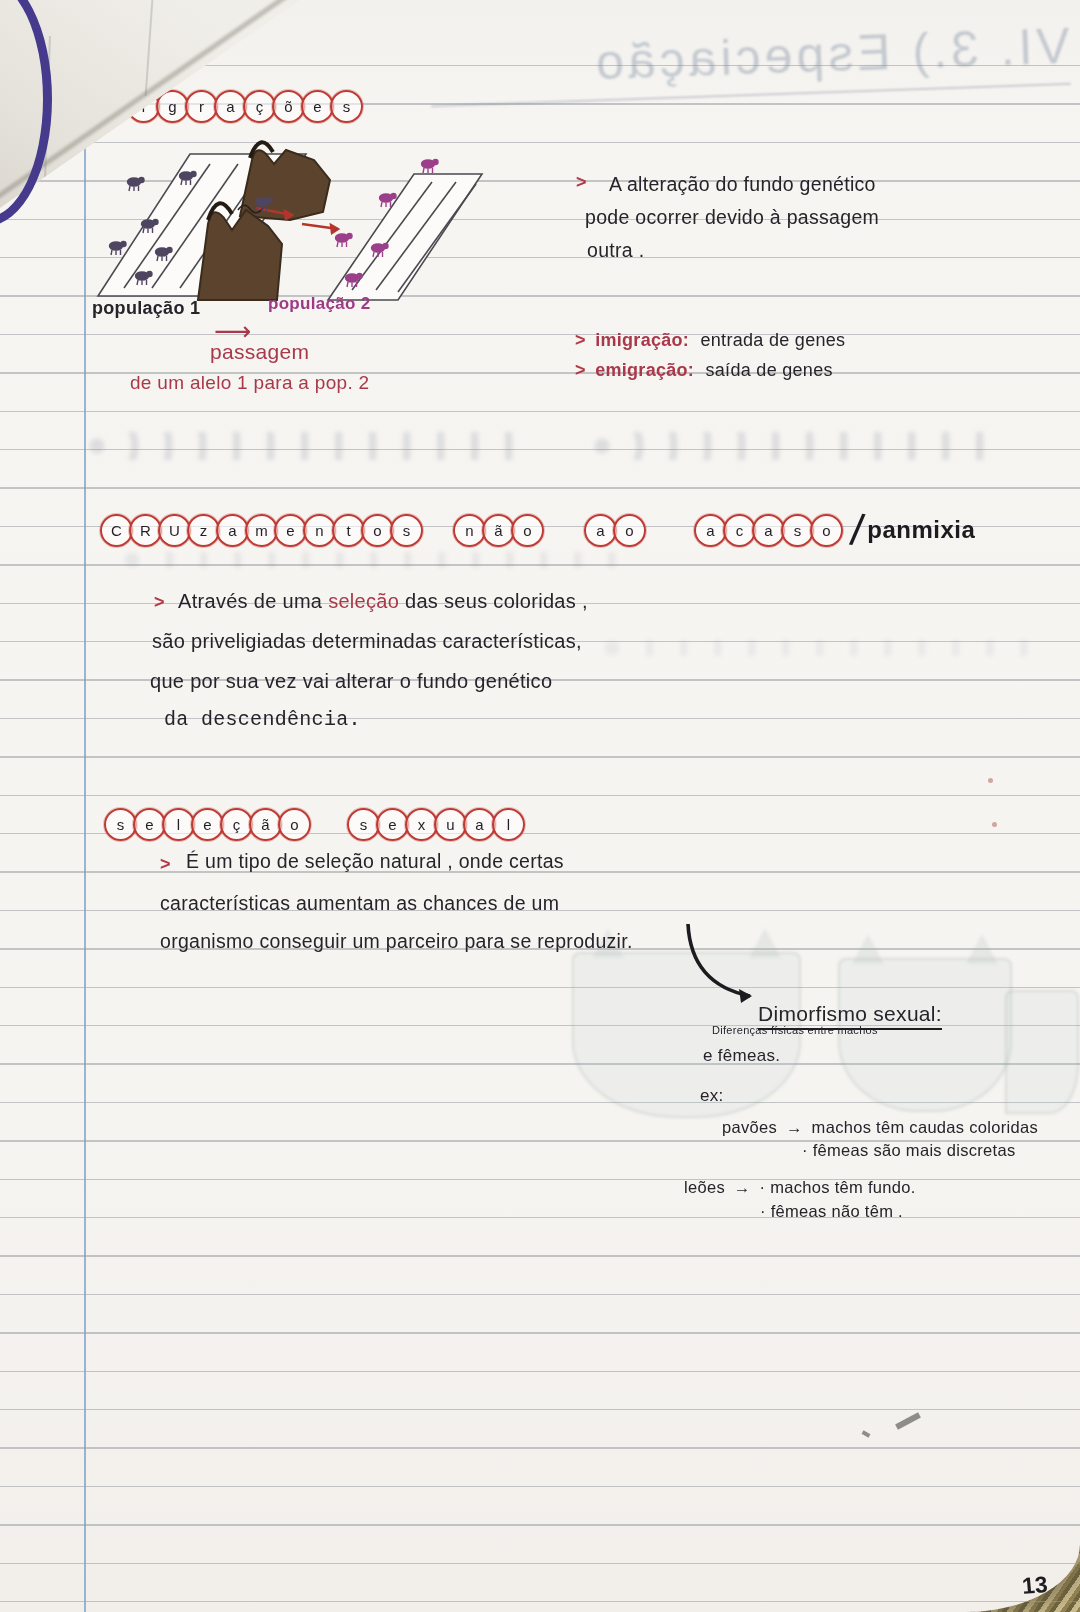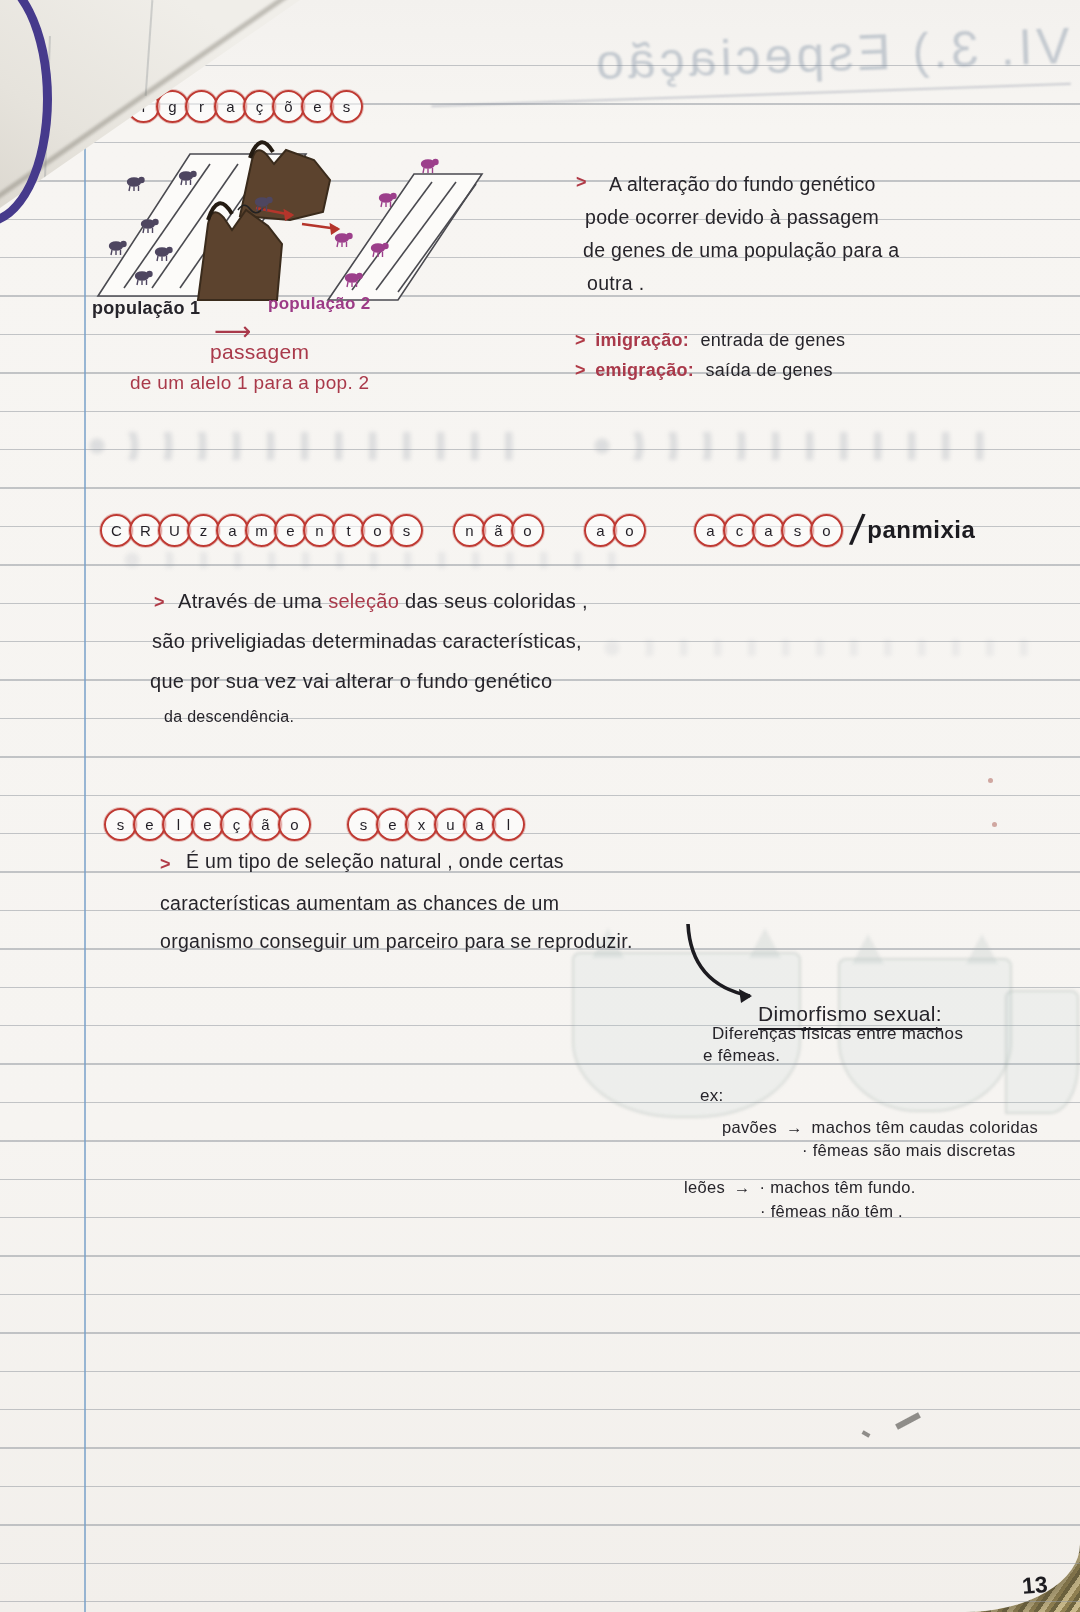--- a/index.html
+++ b/index.html
@@ -169,21 +169,20 @@
     <div class="hand ink" style="left:92px;top:298px;font-size:18px;font-weight:bold;">população 1</div>
     <div class="hand magenta" style="left:268px;top:294px;font-size:17px;font-weight:bold;">população 2</div>
     <div class="hand darkred" style="left:214px;top:316px;font-size:26px;">⟶</div>
     <div class="hand darkred" style="left:210px;top:340px;font-size:21px;">passagem</div>
     <div class="hand darkred" style="left:130px;top:372px;font-size:19px;">de um alelo 1 para a pop. 2</div>
 
     <div class="marker" style="left:576px;top:172px;font-size:18px;">&gt;</div>
     <div class="hand ink" style="left:575px;top:168px;width:480px;font-size:19.5px;line-height:33px;">
       <div style="padding-left:34px;">A alteração do fundo genético</div>
       <div style="padding-left:10px;">pode ocorrer devido à passagem</div>
-      <div style="padding-left:8px;">de genes de uma população para a</div>
       <div style="padding-left:12px;">outra .</div>
     </div>
 
     <div class="hand" style="left:575px;top:330px;font-size:18px;">
       <span class="marker" style="position:static;margin-right:4px;">&gt;</span>
       <span class="red" style="font-weight:bold;text-align:center;">imigração:</span>
       <span class="ink" style="margin-left:6px;">entrada de genes</span>
     </div>
     <div class="hand" style="left:575px;top:360px;font-size:18px;">
       <span class="marker" style="position:static;margin-right:4px;">&gt;</span>
@@ -227,21 +226,21 @@
       <span class="slash">/</span>
       <span class="panmixia">panmixia</span>
     </div>
 
     <div class="marker" style="left:154px;top:592px;font-size:18px;">&gt;</div>
     <div class="hand ink" style="left:178px;top:590px;font-size:20px;">
       <span>Através de uma </span><span class="red">seleção</span><span> das seus coloridas ,</span>
     </div>
     <div class="hand ink" style="left:150px;top:670px;font-size:20px;">que por sua vez vai alterar o fundo genético</div>
     <div class="hand ink" style="left:152px;top:630px;font-size:20px;">são priveligiadas determinadas características,</div>
-    <div class="hand ink" style="left:164px;top:708px;font-size:16px;">da descendência.</div>
+    <div class="hand ink" style="left:164px;top:708px;font-size:20px;font-family:Liberation Mono, monospace;">da descendência.</div>
 
     <div class="circle-row" style="left:104px;top:808px;">
       <span class="circle-word">
           <span class="circle-letter">s</span>
           <span class="circle-letter">e</span>
           <span class="circle-letter">l</span>
           <span class="circle-letter">e</span>
           <span class="circle-letter">ç</span>
           <span class="circle-letter">ã</span>
           <span class="circle-letter">o</span>
@@ -260,21 +259,21 @@
     <div class="marker" style="left:160px;top:854px;font-size:18px;">&gt;</div>
     <div class="hand ink" style="left:186px;top:850px;font-size:19.5px;">É um tipo de seleção natural , onde certas</div>
     <div class="hand ink" style="left:160px;top:892px;font-size:19.5px;">características aumentam as chances de um</div>
     <div class="hand ink" style="left:160px;top:930px;font-size:19.5px;">organismo conseguir um parceiro para se reproduzir.</div>
 
     <svg style="position:absolute;left:676px;top:922px;" width="100" height="88" viewBox="0 0 100 88">
       <path d="M12,2 C14,42 34,66 74,74" fill="none" stroke="#1c1b20" stroke-width="3.6"></path>
       <path d="M76,74 l-13,-7 l2,14 z" fill="#1c1b20"></path>
     </svg>
     <div class="hand ink underlined" style="left:758px;top:982px;font-size:21px;margin-top:20px;">Dimorfismo sexual:</div>
-    <div class="hand ink" style="left:712px;top:1024px;font-size:17px;">Diferenças físicas entre machos</div>
+    <div class="hand ink" style="left:712px;top:1024px;font-size:11px;">Diferenças físicas entre machos</div>
     <div class="hand ink" style="left:703px;top:1046px;font-size:17px;">e fêmeas.</div>
     <div class="hand ink" style="left:700px;top:1086px;font-size:17px;">ex:</div>
 
     <div class="hand ink" style="left:722px;top:1118px;font-size:16.5px;">
       <span>pavões</span>
       <span style="margin:0 4px;">→</span>
       <span>machos têm caudas coloridas</span>
     </div>
     <div class="hand ink" style="left:802px;top:1141px;font-size:16.5px;">· fêmeas são mais discretas</div>
 

